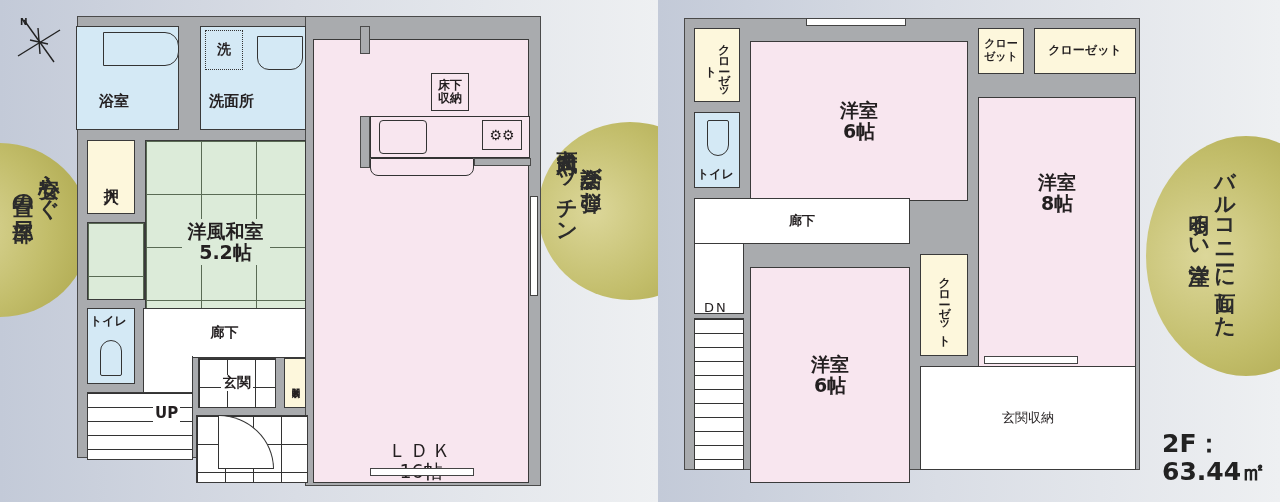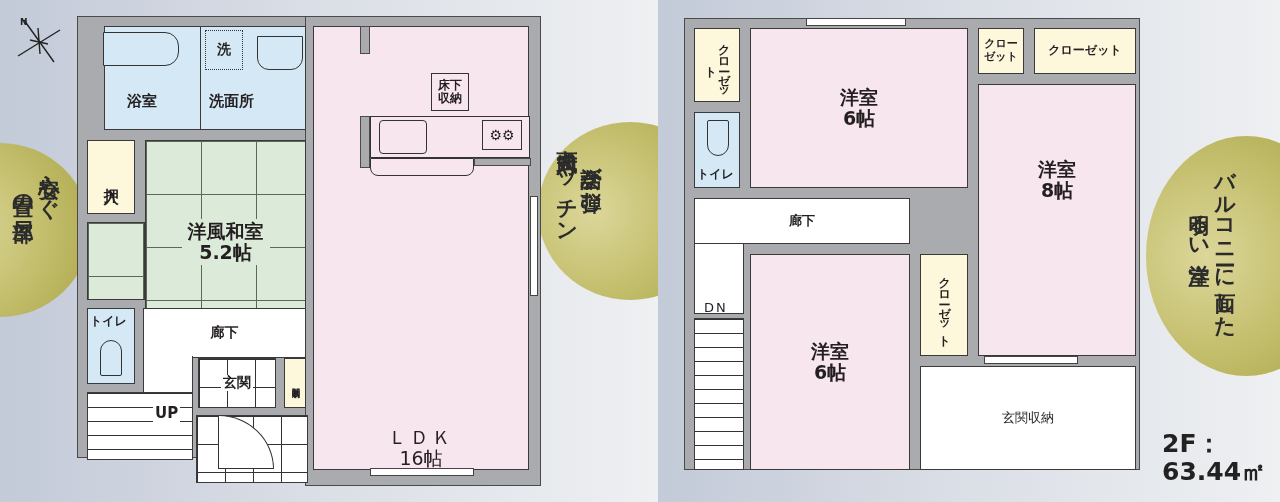--- a/index.html
+++ b/index.html
@@ -3,21 +3,21 @@
 <meta charset="utf-8">
 <style>
   html,body{margin:0;padding:0;}
   body{width:1280px;height:502px;position:relative;overflow:hidden;font-family:"DejaVu Sans","Liberation Sans",sans-serif;color:#231f20;}
   .panel{position:absolute;top:0;height:502px;overflow:hidden;}
   .panel.left{left:0;width:658px;background:linear-gradient(90deg,#c3cad8 0%,#d9dde5 45%,#eef0f2 100%);}
   .panel.right{left:658px;width:622px;background:linear-gradient(90deg,#c3cad8 0%,#d9dde5 45%,#eef0f2 100%);}
   .abs{position:absolute;box-sizing:border-box;}
   .wall{position:absolute;background:#a9abae;border:1px solid #4a4a4a;box-sizing:border-box;}
   .room{position:absolute;box-sizing:border-box;border:1px solid #3a3a3a;display:flex;align-items:center;justify-content:center;text-align:center;font-weight:bold;line-height:1.1;}
-  .pink{background:#f8e6ef;}
+  .pink{background:#f8e6ef;margin-top:13px;}
   .blue{background:#d4e9f5;}
   .green{background:#dcebd9;}
   .cream{background:#fdf7dc;}
   .white{background:#ffffff;}
   .lbl{font-size:15px;font-weight:bold;}
   .lbl-lg{font-size:19px;font-weight:bold;}
   .lbl-sm{font-size:12px;font-weight:bold;}
   .vtext{writing-mode:vertical-rl;text-orientation:upright;letter-spacing:1px;}
   .bubble{position:absolute;border-radius:50%;background:radial-gradient(circle at 30% 50%,#dcd79a 0%,#c2bd6a 55%,#aaa449 100%);}
   .bubble-text{position:absolute;font-size:21px;font-weight:bold;color:#2b2b2b;writing-mode:vertical-rl;text-orientation:upright;line-height:1.05;}
@@ -48,21 +48,21 @@
   <div class="bubble-text" style="left:38px;top:160px;">心安らぐ</div>
   <div class="bubble-text" style="left:12px;top:180px;">畳の部屋</div>
 
   <div class="bubble" style="left:538px;top:122px;width:184px;height:178px;"></div>
   <div class="bubble-text" style="left:580px;top:152px;">会話が弾む</div>
   <div class="bubble-text" style="left:556px;top:136px;">対面式キッチン</div>
 
   <div class="wall" style="left:77px;top:16px;width:240px;height:442px;"></div>
   <div class="wall" style="left:305px;top:16px;width:236px;height:470px;"></div>
 
-  <div class="room blue" style="left:104px;top:26px;width:103px;height:104px;">
+  <div class="room blue" style="left:76px;top:26px;width:103px;height:104px;">
     <span class="lbl" style="position:absolute;left:22px;top:66px;">浴室</span>
   </div>
   <div class="abs" style="left:103px;top:32px;width:76px;height:34px;border:1.5px solid #333;border-radius:0 14px 14px 0;background:#d4e9f5;"></div>
 
   <div class="room blue" style="left:200px;top:26px;width:106px;height:104px;">
     <span class="lbl" style="position:absolute;left:8px;top:66px;">洗面所</span>
   </div>
   <div class="abs" style="left:205px;top:30px;width:38px;height:40px;border:1.5px dotted #333;display:flex;align-items:center;justify-content:center;">
     <span class="lbl-sm" style="font-size:14px;background:#d4e9f5;">洗</span>
   </div>

